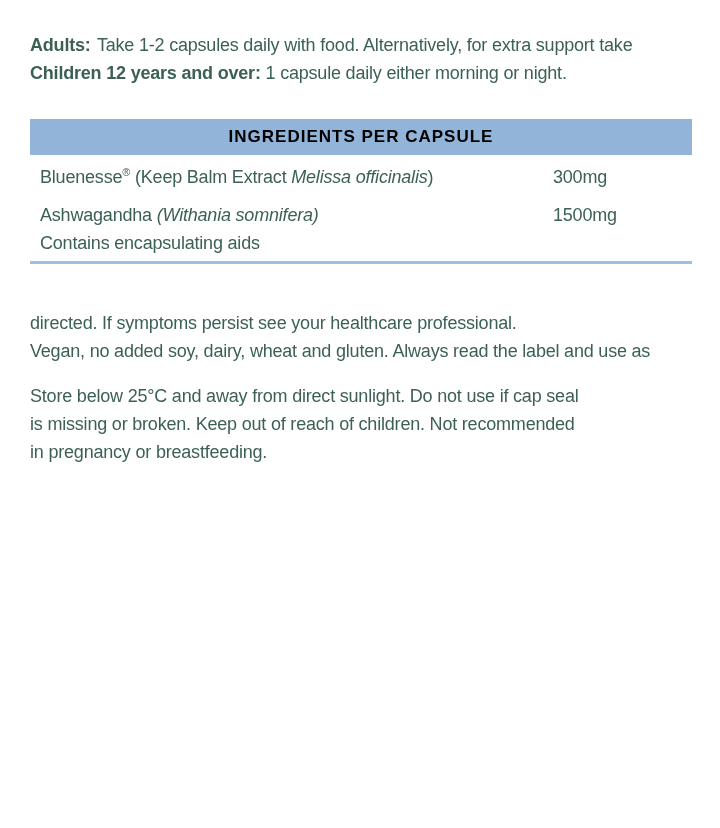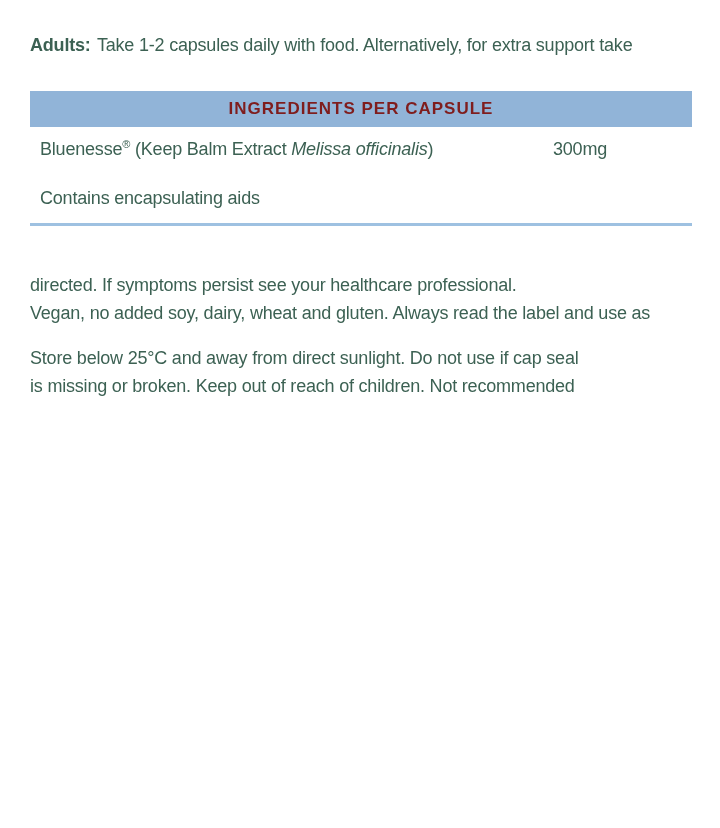--- a/index.html
+++ b/index.html
@@ -28,21 +28,21 @@
   .ingredients-header-bar {
     margin-top: 32px;
     width: 662px;
     height: 36px;
     background: #91B4D8;
     display: flex;
     align-items: center;
     justify-content: center;
   }
   .ingredients-header-text {
-    color: #7f1d1d;
+    color: #000000;
     font-size: 17px;
     font-weight: bold;
     letter-spacing: 1px;
     white-space: nowrap;
   }
   .ingredient-row {
     position: relative;
     padding-left: 10px;
     width: 662px;
   }
@@ -57,62 +57,72 @@
     letter-spacing: -0.2px;
     text-align: center;
   }
   .italic { font-style: italic; }
   .sup {
     font-size: 11px;
     vertical-align: super;
     line-height: 0;
   }
   .contains-note {
-    margin-top: 21px;
     padding-left: 10px;
-    padding-bottom: 11px;
+    padding-bottom: 4px;
     width: 662px;
     border-bottom: 3px solid #9EC1E1;
   }
   .para-vegan { margin-top: 45px; }
   .para-storage { margin-top: 17px; }
 </style>
 </head>
 <body>
 
 <div class="label-page">
   <div class="content">
 
     <div>
       <div class="line">
         <span class="bold gap-after">Adults:</span><span>Take 1-2 capsules daily with food. Alternatively, for extra support take</span>
       </div>
+      <div class="line">
+        <span class="bold">Children 12 years and over:</span>
+        <span>1 capsule daily either morning or night.</span>
+      </div>
     </div>
 
     <div class="ingredients-header-bar">
       <span class="ingredients-header-text">INGREDIENTS PER CAPSULE</span>
     </div>
 
     <div class="ingredient-row row-1">
       <div class="line">
         <span>Bluenesse</span><span class="sup">®</span>
         <span>(Keep Balm Extract </span><span class="italic">Melissa officinalis</span><span>)</span>
       </div>
       <span class="ingredient-amount">300mg</span>
     </div>
 
+    <div class="ingredient-row row-2">
+      <div class="line">
+        <span>Ashwagandha </span><span class="italic">(Withania somnifera)</span>
+      </div>
+      <span class="ingredient-amount">1500mg</span>
+    </div>
 
     <div class="contains-note">
       <div class="line">Contains encapsulating aids</div>
     </div>
 
     <div class="para-vegan">
       <div class="line">directed. If symptoms persist see your healthcare professional.</div>
       <div class="line">Vegan, no added soy, dairy, wheat and gluten. Always read the label and use as</div>
     </div>
 
     <div class="para-storage">
       <div class="line">Store below 25°C and away from direct sunlight. Do not use if cap seal</div>
       <div class="line">is missing or broken. Keep out of reach of children. Not recommended</div>
+      <div class="line">in pregnancy or breastfeeding.</div>
     </div>
 
   </div>
 </div>
 
 </body></html>

